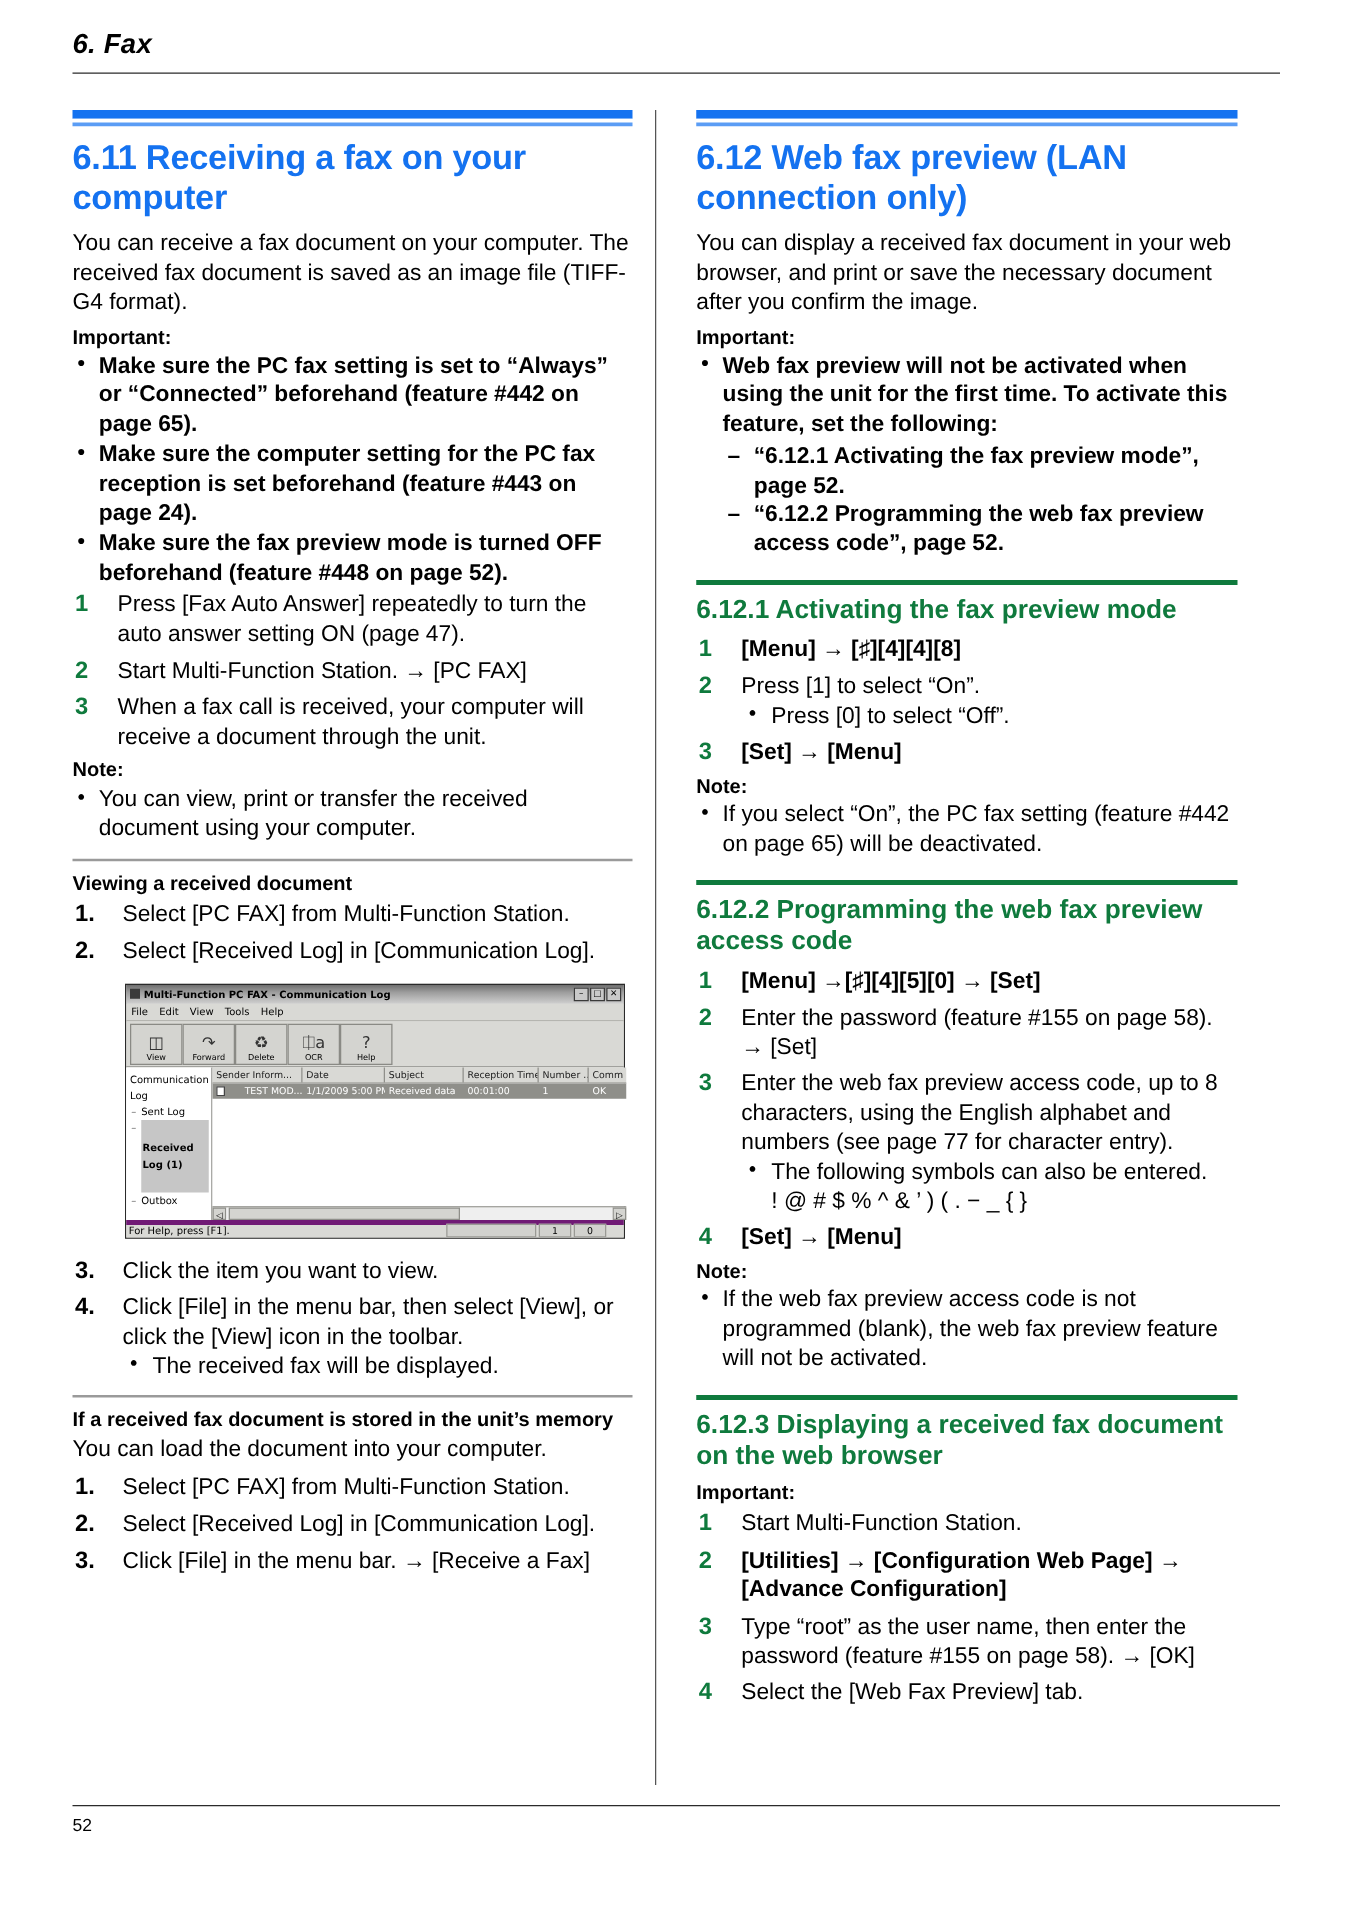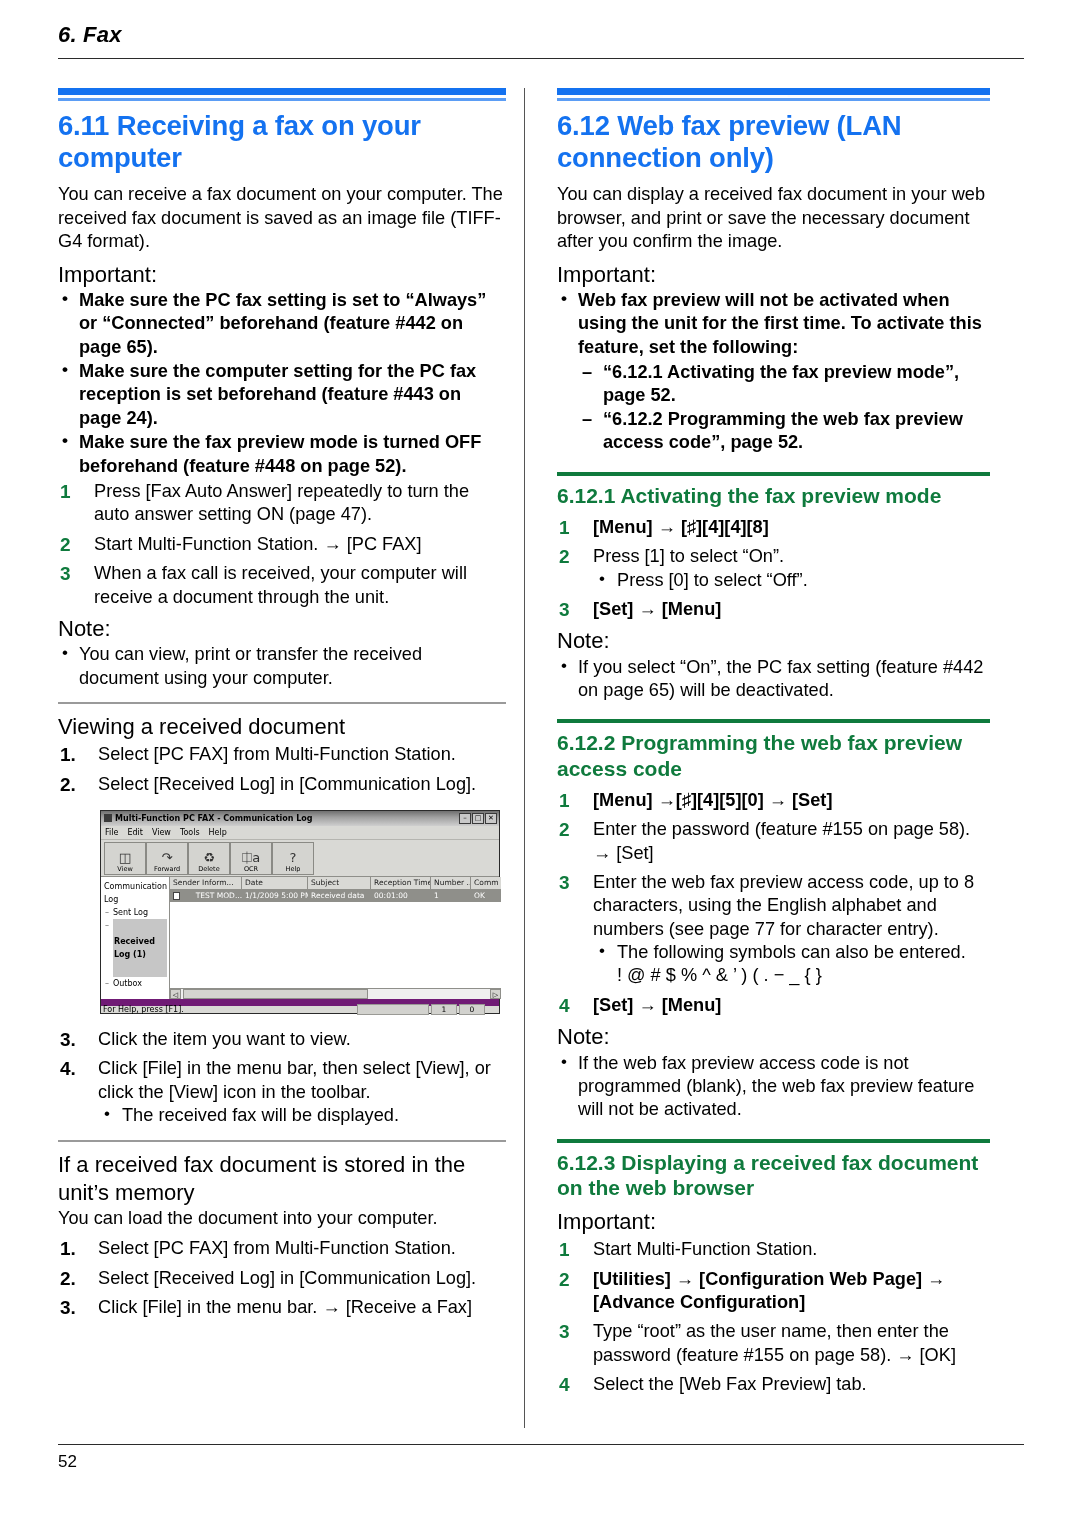--- a/index.html
+++ b/index.html
@@ -45,21 +45,21 @@
   
   .green-rule { height: 4px; background: #0f7a3d; margin-top: 17px; margin-bottom: 7px; }
   h2.sub-title {
     color: #0f7a3d; font-size: 21px; font-weight: bold;
     line-height: 1.2; margin-bottom: 8px;
   }
 
   
   p.body { font-size: 18.2px; line-height: 1.285; margin-bottom: 7px; }
   .bold { font-weight: bold; }
-  .label-b { font-size: 22px; font-weight: normal; line-height: 1.285; margin-top: 3px; }
+  .label-b { font-size: 16px; font-weight: bold; line-height: 1.285; margin-top: 3px; }
 
   
   ul.bul { list-style: none; margin: 0 0 2px 0; }
   ul.bul > li {
     position: relative; padding-left: 21px;
     font-size: 18.2px; line-height: 1.285; margin-bottom: 1px;
   }
   ul.bul > li::before {
     content: "\2022"; position: absolute; left: 4px; top: -1px; font-size: 17px;
   }
@@ -152,35 +152,35 @@
   .docicon { width: 7px; height: 8px; background: #fff; border: 1px solid #444; display: inline-block; }
   .hscroll {
     height: 11px; background: #e4e4e0; border-top: 1px solid #8f8f8a;
     display: flex; align-items: center;
   }
   .hs-arr { width: 11px; height: 10px; font-size: 7px; text-align: center; line-height: 10px; background: #d4d4d0; border: 1px solid #8f8f8a; }
   .hs-track { flex: 1; height: 10px; background: #efefef; position: relative; }
   .hs-thumb { position: absolute; left: 2px; top: 0; width: 60%; height: 10px; background: #d4d4d0; border: 1px solid #8f8f8a; }
   .shot-status {
     height: 14px; background: #d9d9d5; display: flex; align-items: center;
-    border-top: 7px solid #701a75; padding: 0 2px; gap: 2px;
+    border-top: 4px solid #701a75; padding: 0 2px; gap: 2px;
   }
   .shot-status .txt { font-size: 8px; flex: 1; }
   .sbox { width: 72px; height: 11px; border: 1px solid #9a9a95; background: #d2d2ce; }
   .sbox.sm { width: 26px; font-size: 7.5px; text-align: center; line-height: 10px; }
   .sgrip { width: 10px; height: 10px; }
 
   
   .foot-rule {
     position: absolute; left: 58px; top: 1444px; width: 966px;
     border-top: 1.6px solid #2b2b2b;
   }
   .foot-num {
     position: absolute; left: 58px; top: 1452px;
-    font-size: 17px; font-weight: normal;
+    font-size: 14px; font-weight: normal;
   }
 </style>
 </head>
 <body>
 
 <div class="page">
 
   <div class="run-head">6. Fax</div>
   <div class="head-rule"></div>
 

